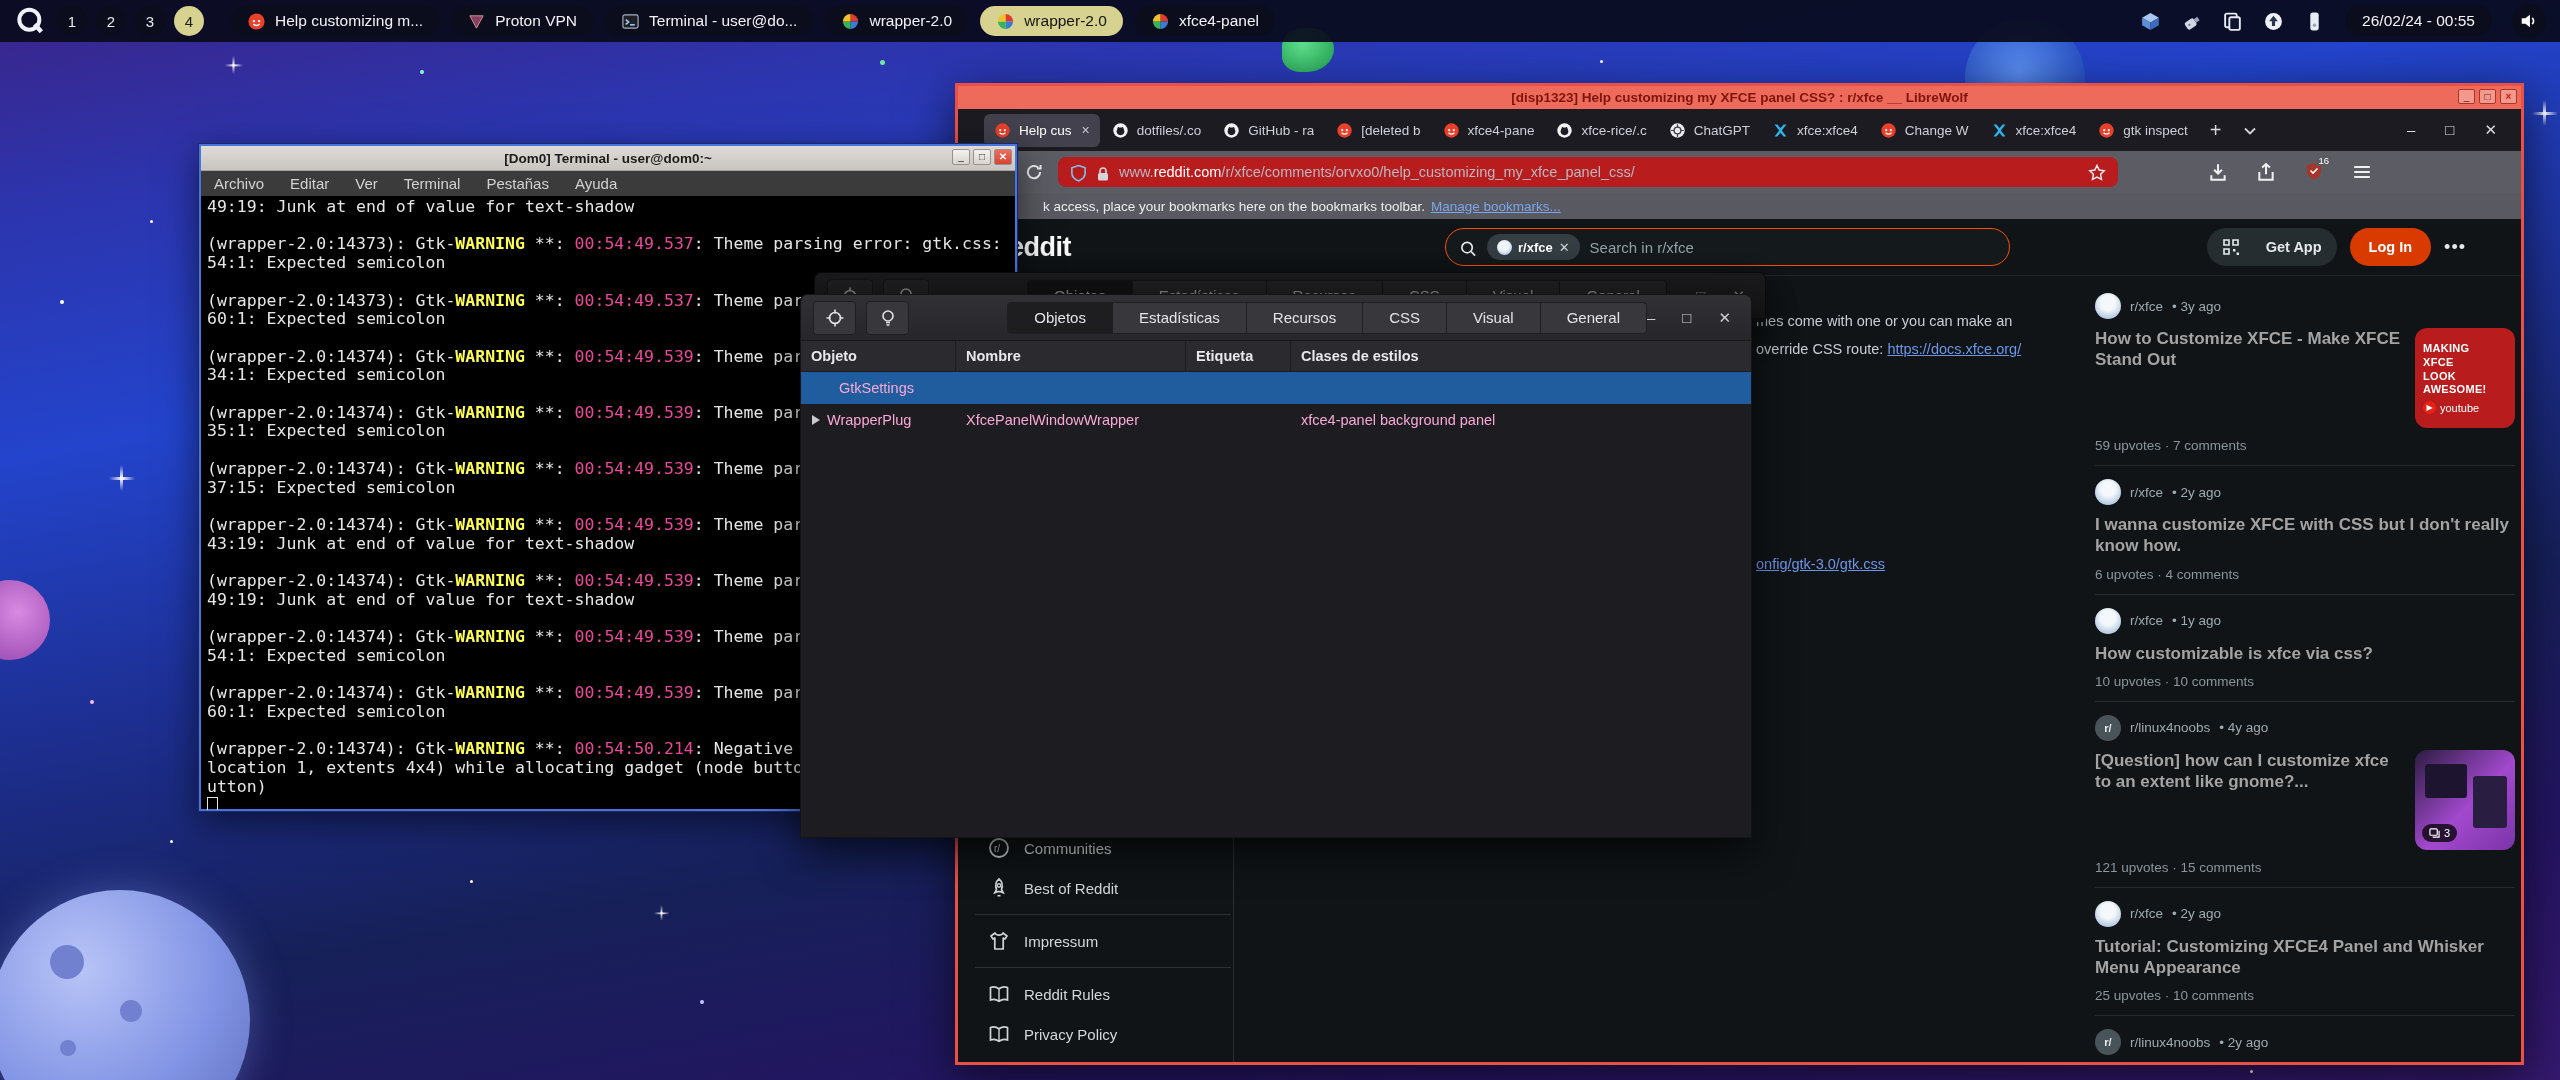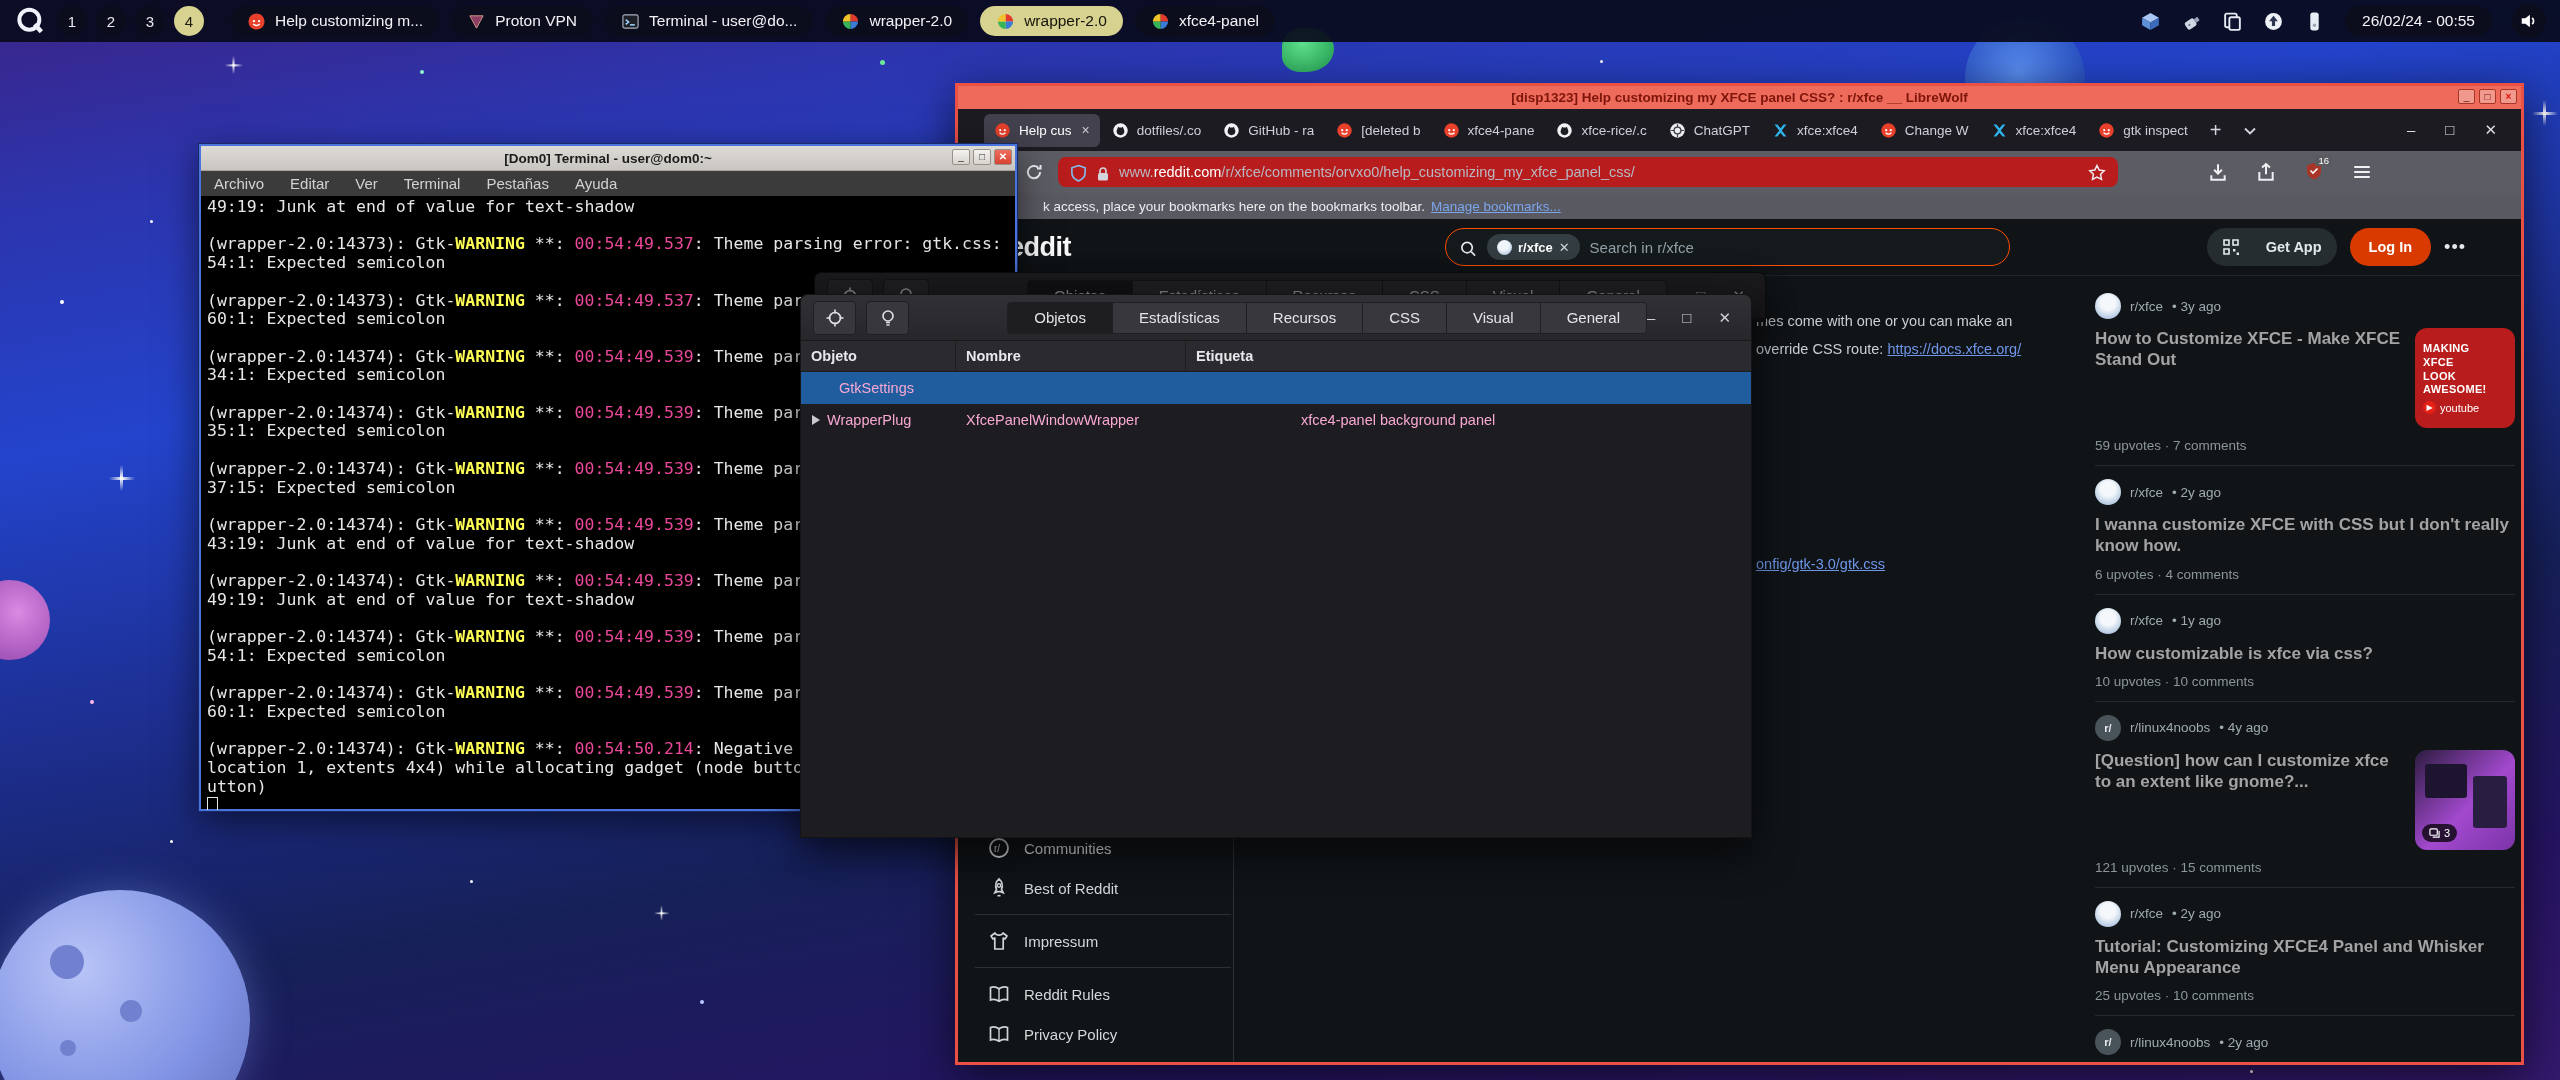--- a/index.html
+++ b/index.html
@@ -799,20 +799,21 @@
       <span class="ictl">
         <span data-interactable="true">–</span>
         <span data-interactable="true">□</span>
         <span data-interactable="true">✕</span>
       </span>
     </div>
     <div class="cols" data-interactable="false">
       <span class="cell c0" data-interactable="true">Objeto</span>
       <span class="cell c1" data-interactable="true">Nombre</span>
       <span class="cell c2" data-interactable="true">Etiqueta</span>
+      <span class="cell c3" data-interactable="true">Clases de estilos</span>
     </div>
     <div class="irow sel" data-interactable="true">
       <span class="cell c0 ind1" data-interactable="false">GtkSettings</span>
       <span class="cell c1" data-interactable="false"></span>
       <span class="cell c2" data-interactable="false"></span>
       <span class="cell c3" data-interactable="false"></span>
     </div>
     <div class="irow" data-interactable="true">
       <span class="cell c0" style="padding-left:0;">
         <span class="exp" data-interactable="true">

